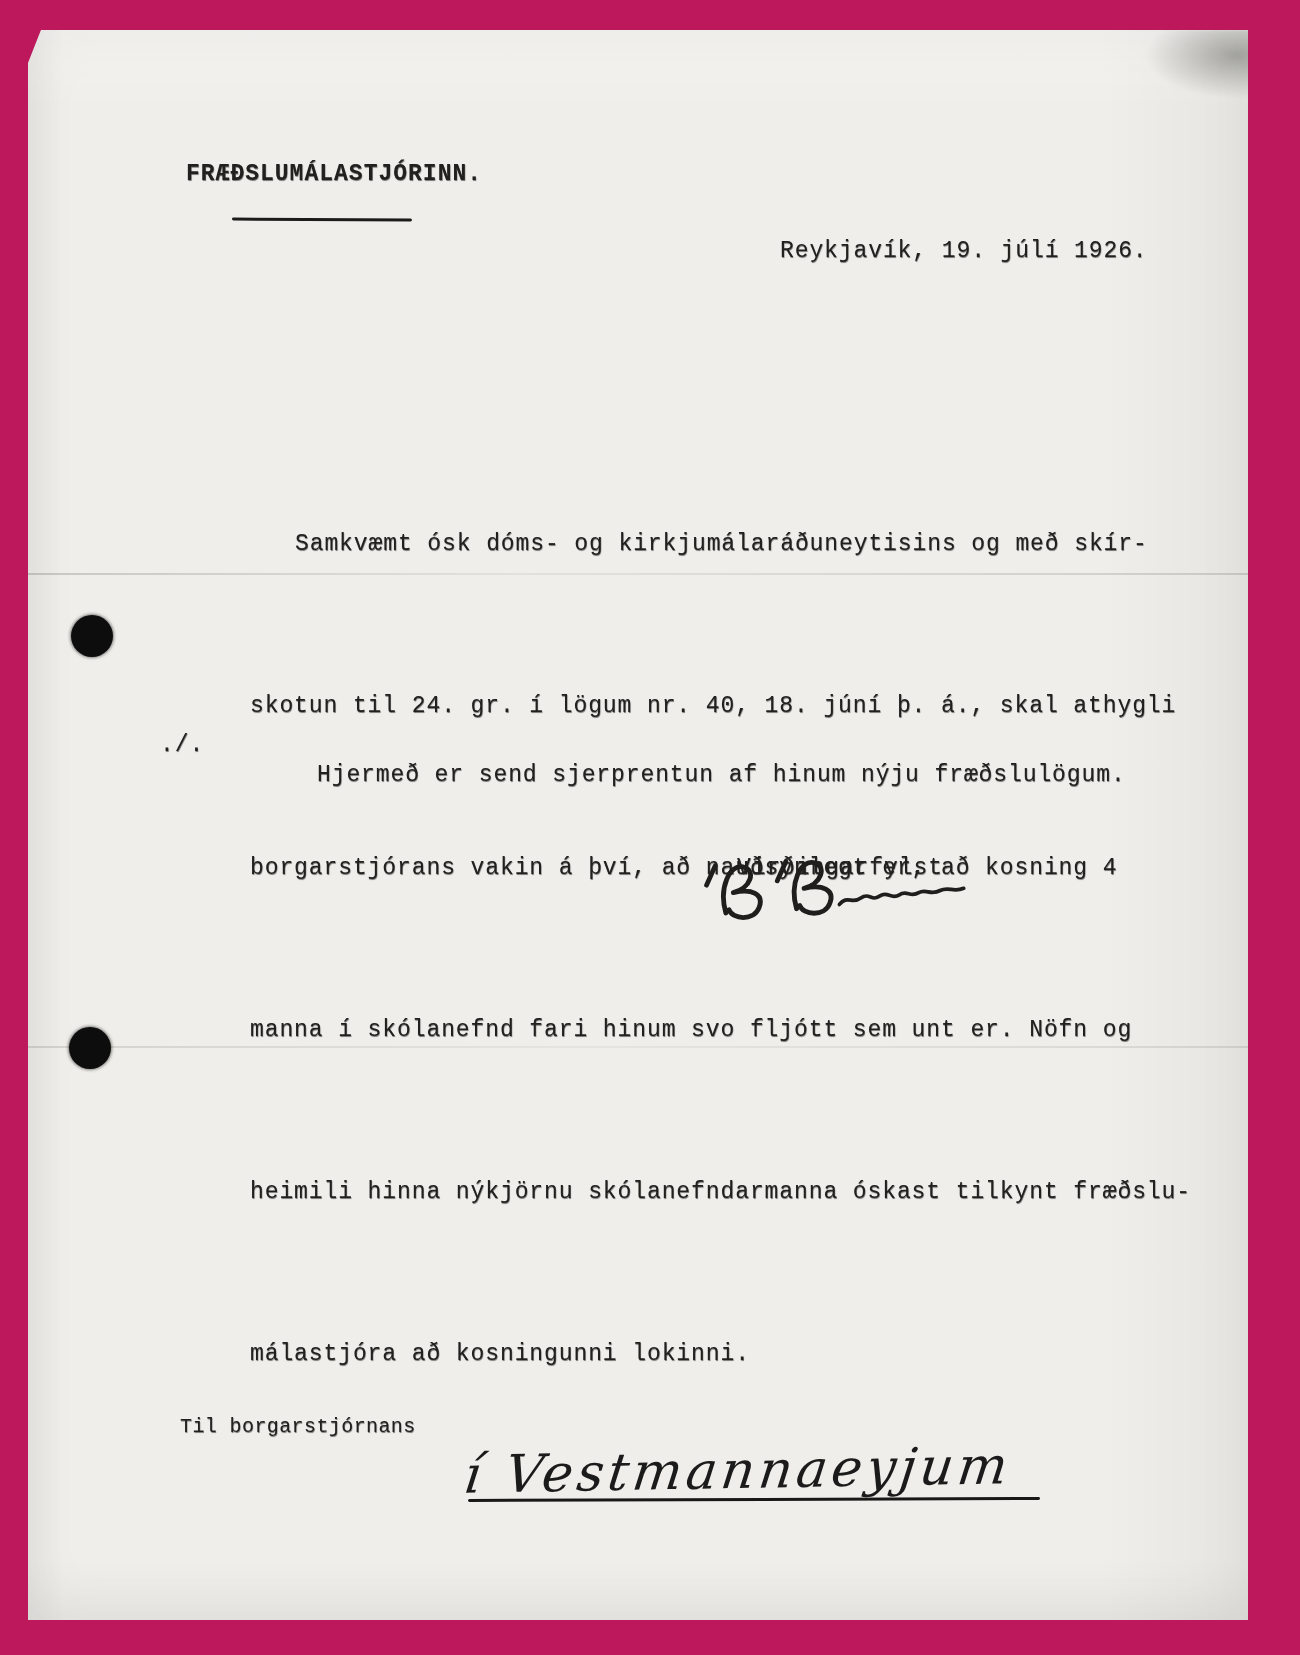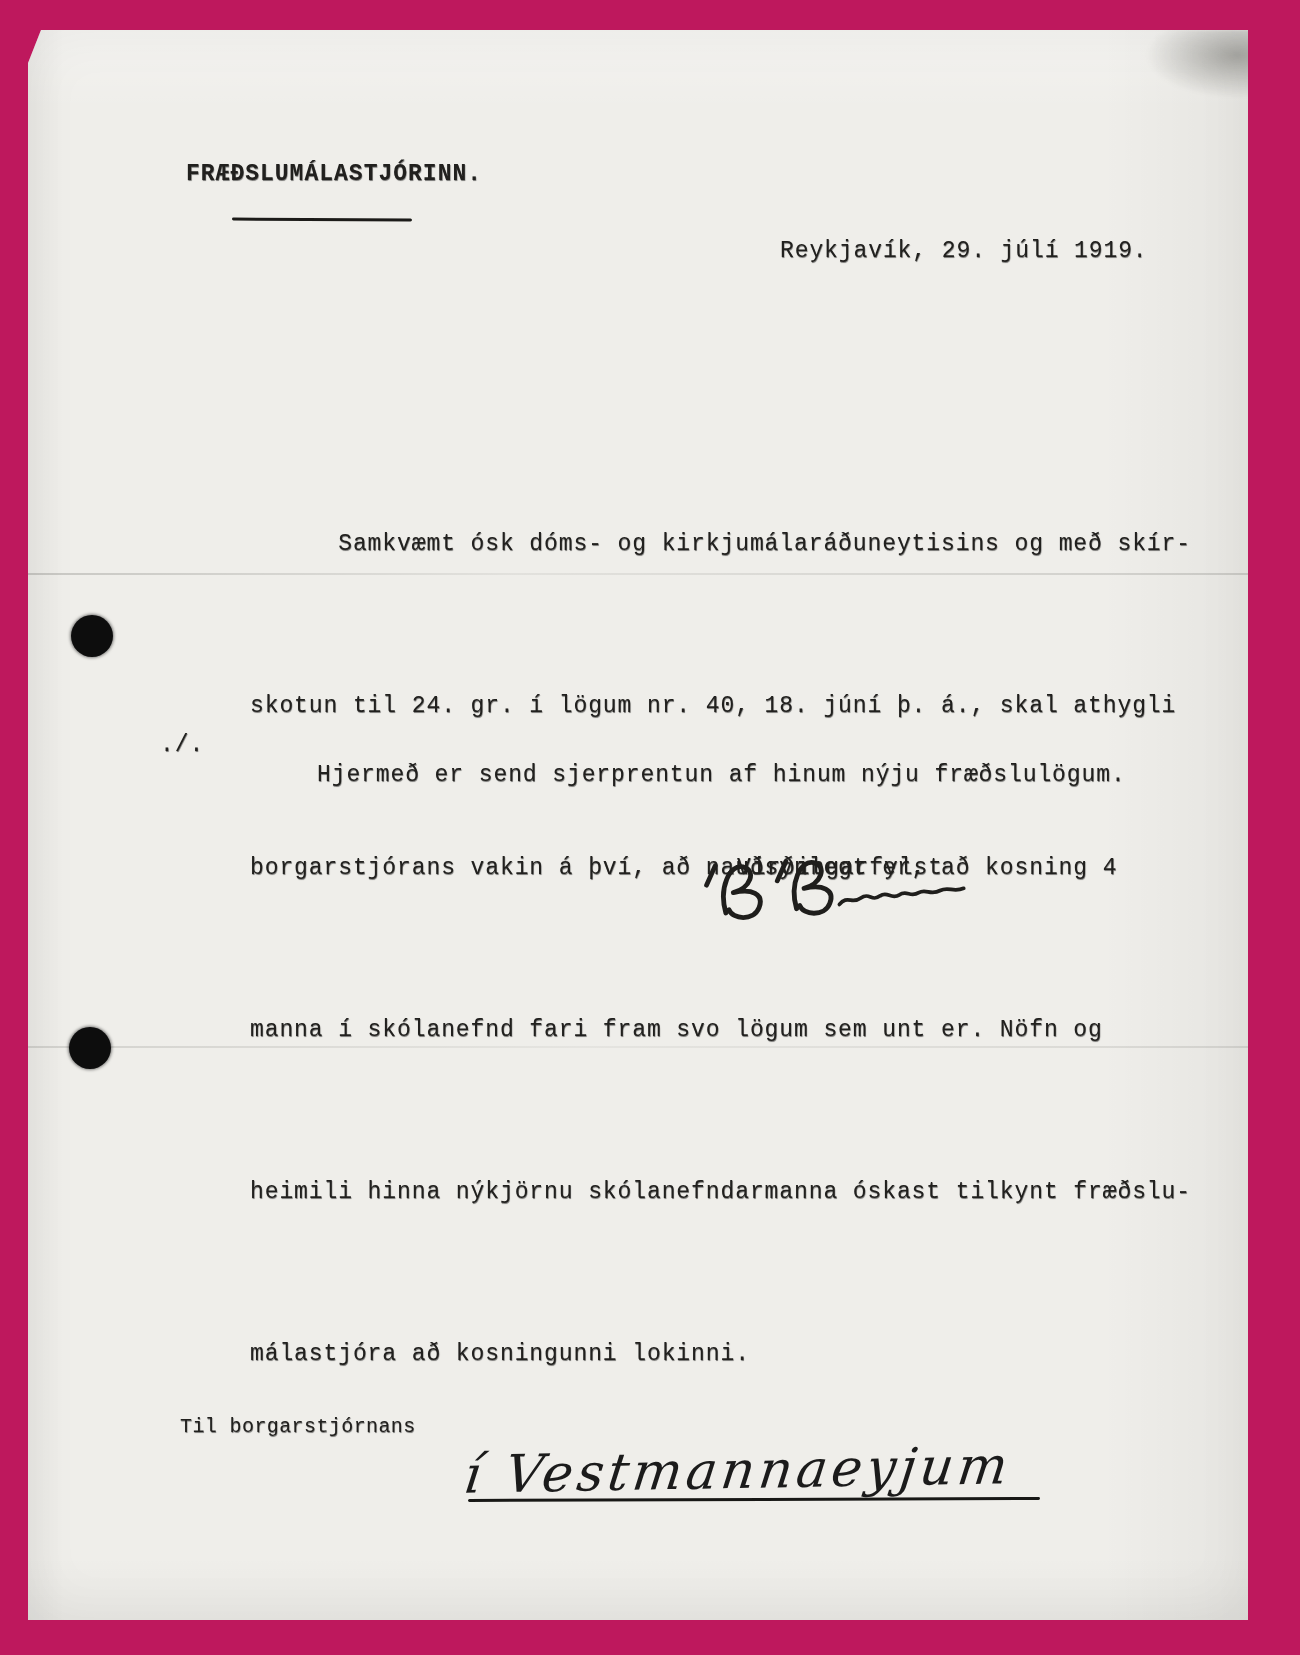--- a/index.html
+++ b/index.html
@@ -61,21 +61,20 @@
     line-height: 30px;
   }
   .body-text {
     left: 222px;
     top: 379px;
     font-size: 23px;
     line-height: 54px;
   }
   .body-line.first {
     text-indent: 45px;
-    text-align: right;
   }
   .enclosure-mark {
     left: 132px;
     top: 700px;
     font-size: 23px;
     line-height: 30px;
   }
   .enclosure-note {
     left: 289px;
     top: 698px;
@@ -169,27 +168,27 @@
 </style>
 </head>
 <body>
 
 <div class="scan-frame">
   <div class="paper">
 
     <div class="typed letterhead">FRÆÐSLUMÁLASTJÓRINN.</div>
     <div class="letterhead-rule"></div>
 
-    <div class="typed dateline">Reykjavík, 29. júlí 1919.</div>
+    <div class="typed dateline">Reykjavík, 19. júlí 1926.</div>
 
     <div class="typed body-text">
       <div class="body-line first">Samkvæmt ósk dóms- og kirkjumálaráðuneytisins og með skír-</div>
       <div class="body-line">skotun til 24. gr. í lögum nr. 40, 18. júní þ. á., skal athygli</div>
       <div class="body-line">borgarstjórans vakin á því, að nauðsynlegt er, að kosning 4</div>
-      <div class="body-line">manna í skólanefnd fari fram svo lögum sem unt er. Nöfn og</div>
+      <div class="body-line">manna í skólanefnd fari hinum svo fljótt sem unt er. Nöfn og</div>
       <div class="body-line">heimili hinna nýkjörnu skólanefndarmanna óskast tilkynt fræðslu-</div>
       <div class="body-line">málastjóra að kosningunni lokinni.</div>
     </div>
 
     <div class="typed enclosure-mark">./.</div>
     <div class="typed enclosure-note">Hjermeð er send sjerprentun af hinum nýju fræðslulögum.</div>
 
     <div class="typed closing">Virðingarfylst</div>
 
     <svg class="signature-svg" viewBox="0 0 280 70" role="img" aria-label="Ásg. Ásgeirsson">

